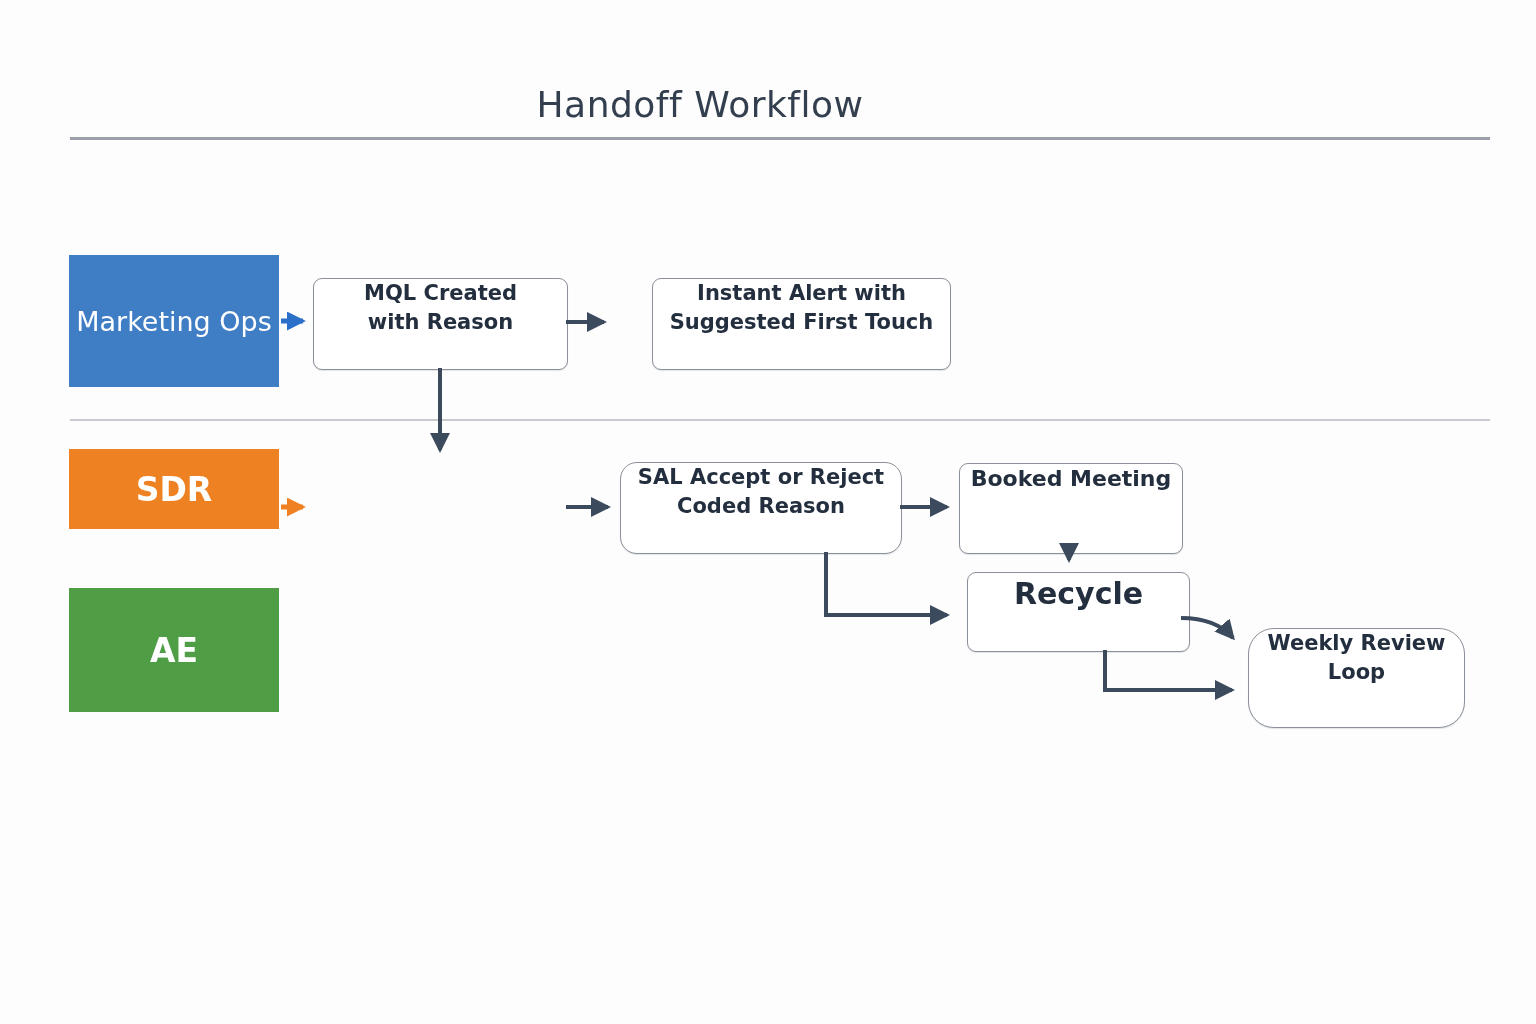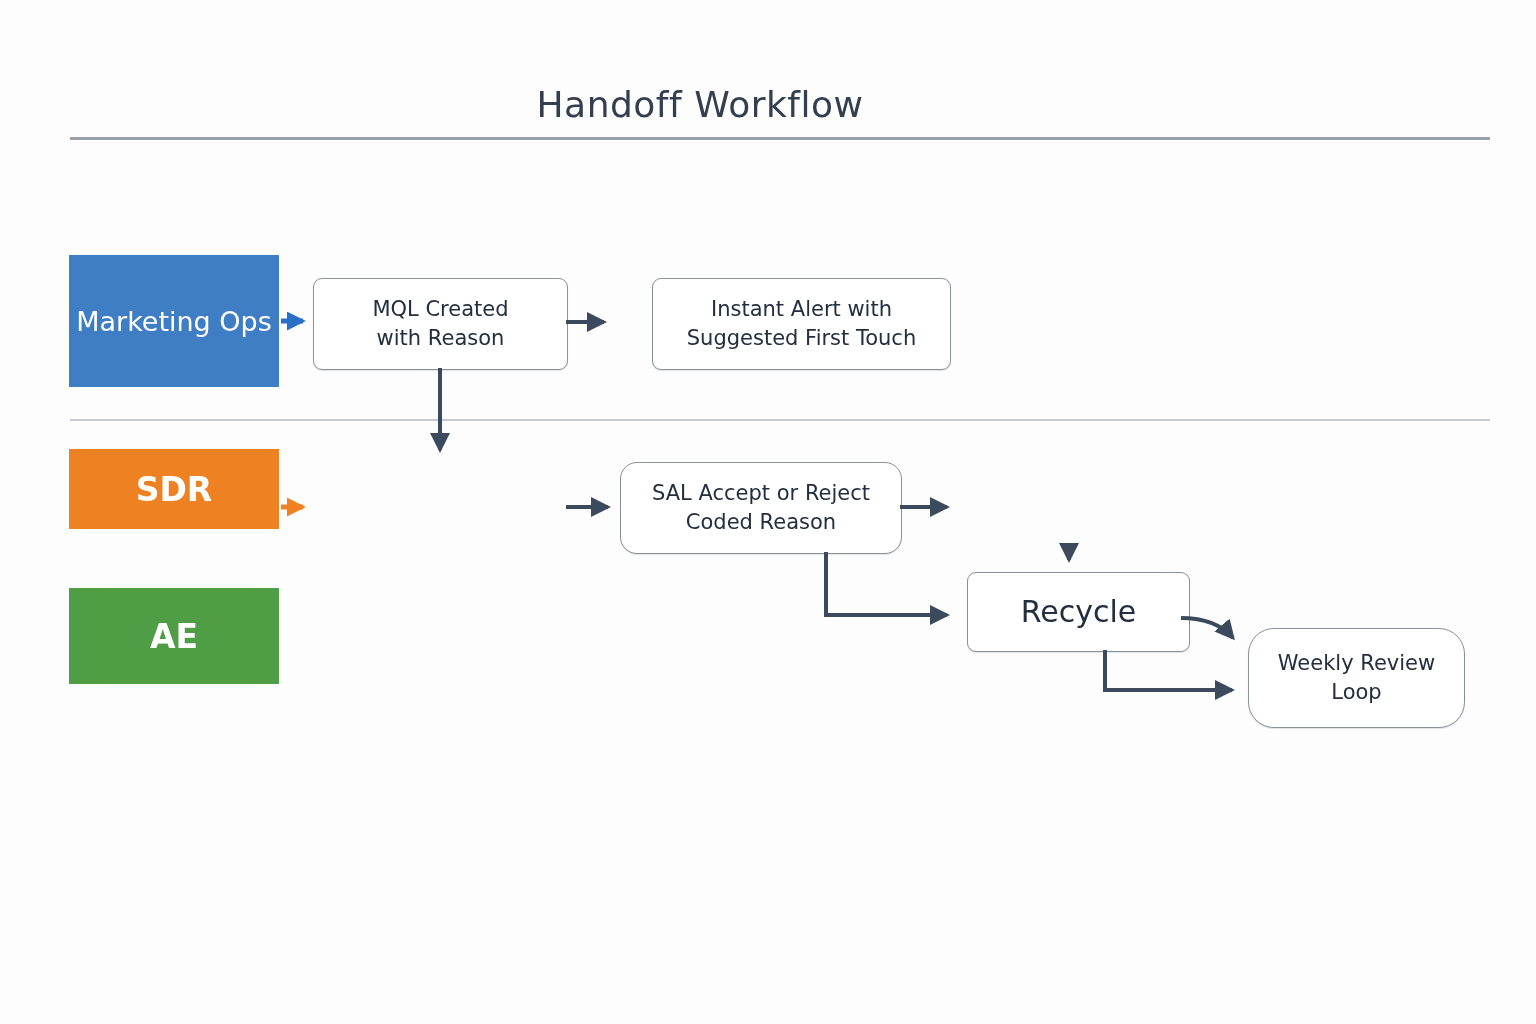--- a/index.html
+++ b/index.html
@@ -15,28 +15,29 @@
   .rule{position:absolute;left:70px;width:1420px;}
   .rule-strong{top:137px;height:3px;background:var(--rule-strong);}
   .rule-light{top:419px;height:2px;background:var(--rule-light);}
 
   .lane{
     position:absolute;left:69px;width:210px;color:#fff;
     display:flex;align-items:center;justify-content:center;text-align:center;
   }
   .lane-marketing{top:255px;height:132px;background:var(--lane-marketing);font-size:27px;font-weight:500;}
   .lane-sdr{top:449px;height:80px;background:var(--lane-sdr);font-size:33px;font-weight:700;}
-  .lane-ae{top:588px;height:96px;background:var(--lane-ae);font-size:33px;font-weight:700;}
+  .lane-ae{top:588px;height:124px;background:var(--lane-ae);font-size:33px;font-weight:700;}
 
   .node{
     position:absolute;background:#fff;
     border:1.8px solid var(--node-border);border-radius:9px;
-    display:flex;align-items:center;justify-content:center;text-align:center;
+    display:flex;justify-content:center;text-align:center;
     color:var(--node-text);font-size:21px;line-height:1.38;white-space:pre-line;
     box-shadow:0 1px 1px rgba(60,70,90,.14);
+    font-weight:bold;
   }
   .node-mql{left:313px;top:278px;width:253px;height:90px;}
   .node-alert{left:652px;top:278px;width:297px;height:90px;}
   .node-sdrft{left:313px;top:462px;width:253px;height:90px;}
   .node-sal{left:620px;top:462px;width:280px;height:90px;border-radius:17px;}
   .node-booked{left:959px;top:463px;width:222px;height:89px;font-size:22px;}
   .node-recycle{left:967px;top:572px;width:221px;height:78px;font-size:30px;}
   .node-weekly{left:1248px;top:628px;width:215px;height:98px;border-radius:26px;}
 
   .overlay{position:absolute;left:0;top:0;width:1536px;height:1024px;pointer-events:none;}
@@ -72,20 +73,23 @@
 with Reason</span>
   </div>
   <div class="node node-alert">
     <span>Instant Alert with
 Suggested First Touch</span>
   </div>
   <div class="node node-sal">
     <span>SAL Accept or Reject
 Coded Reason</span>
   </div>
+  <div class="node node-booked">
+    <span>Booked Meeting</span>
+  </div>
   <div class="node node-recycle">
     <span>Recycle</span>
   </div>
   <div class="node node-weekly">
     <span>Weekly Review
 Loop</span>
   </div>
 
   <svg class="overlay" viewBox="0 0 1536 1024" xmlns="http://www.w3.org/2000/svg">
     <defs>

